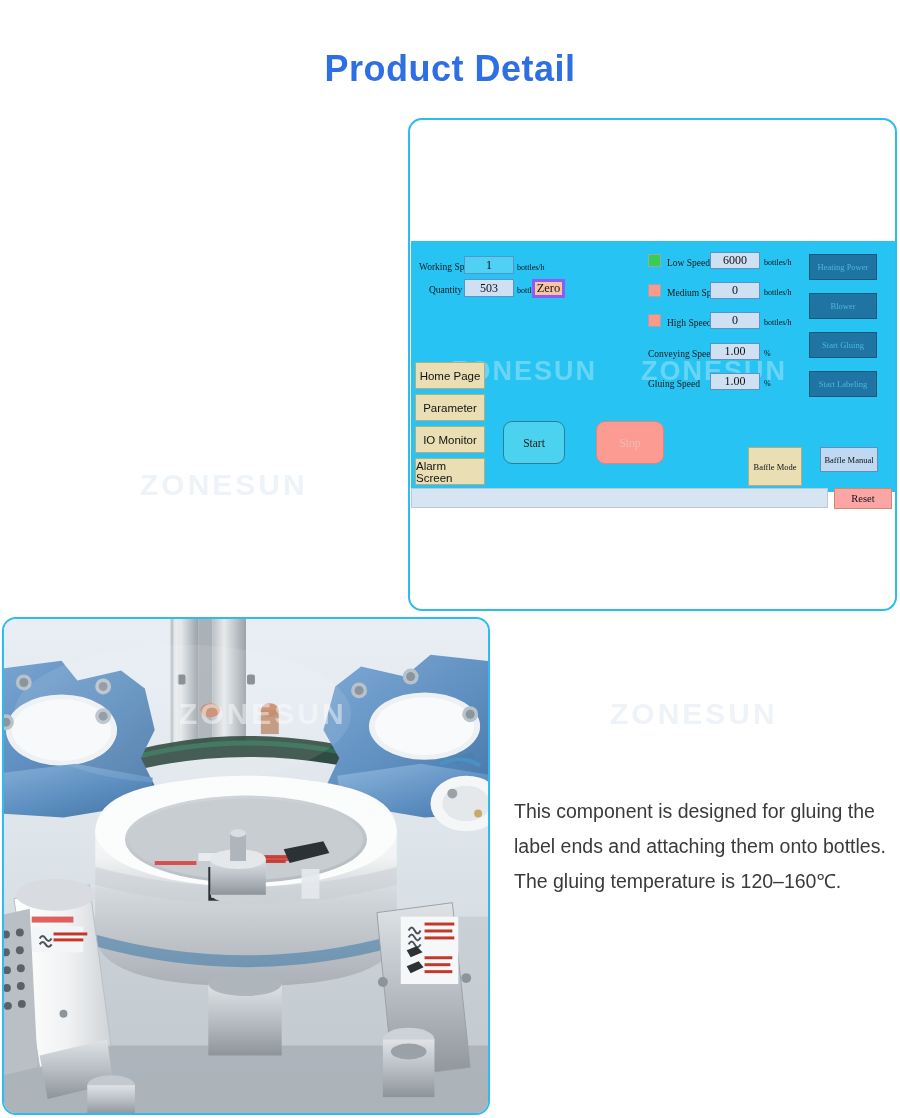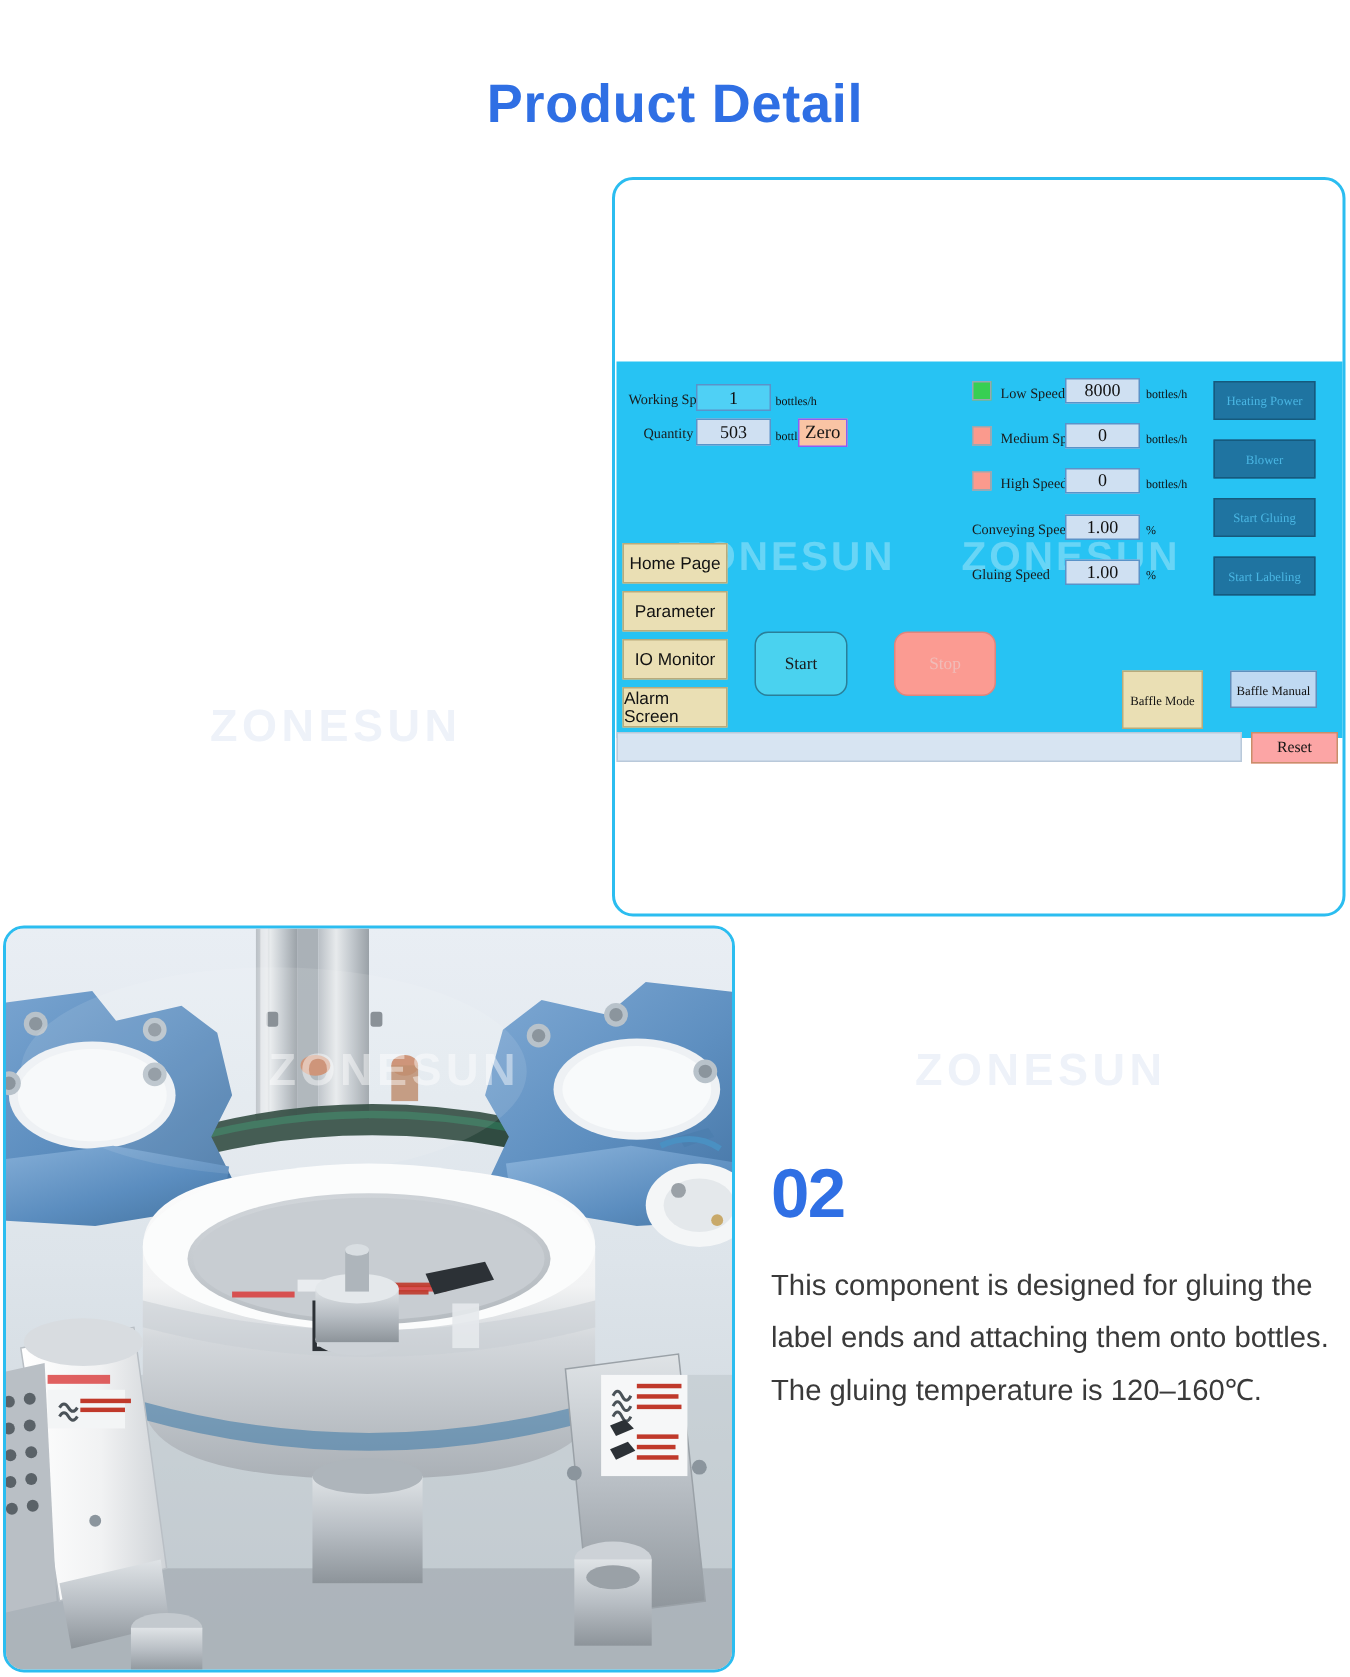--- a/index.html
+++ b/index.html
@@ -61,21 +61,21 @@
   .lbl { position: absolute; font-family: "Liberation Serif", serif; font-size: 9.5px; color: #1a1a1a; white-space: nowrap; }
   .numbox {
     position: absolute; background: #cfe0f2; border: 1px solid #5a93c9;
     font-family: "Liberation Serif", serif; font-size: 12px; color: #111;
     display: flex; align-items: center; justify-content: center;
   }
   .numbox.cyanfill { background: #4fd0f5; }
   .unit { position: absolute; font-family: "Liberation Serif", serif; font-size: 8px; color: #101010; white-space: nowrap; }
 
   .zero-btn {
-    position: absolute; background: #f9c4a4; border: 1px solid #8b5cf6;
+    position: absolute; background: #f9c4a4; border: 3px solid #8b5cf6;
     font-family: "Liberation Serif", serif; font-size: 12.5px; color: #151515;
     display: flex; align-items: center; justify-content: center;
   }
 
   
   .ind { position: absolute; width: 13px; height: 13px; border: 1px solid #9aa7b0; }
   .ind.green { background: #37cf52; }
   .ind.pink  { background: #fa9a8d; }
 
   
@@ -151,21 +151,20 @@
 </style>
 </head>
 <body>
 
 <div class="page">
 
   <div class="page-title">Product Detail</div>
 
 
   <div id="feature-02">
-    <div class="feature-num">02</div>
     <div class="feature-body">This component is designed for gluing the label ends and attaching them onto bottles. The gluing temperature is 120–160℃.</div>
   </div>
 
   <div class="wm-white" style="left:140px; top:468px;">ZONESUN</div>
 
   <div class="plc-frame">
     <div class="plc-screen">
       <div class="wm-panel" style="left:40px; top:115px;">ZONESUN</div>
       <div class="wm-panel" style="left:230px; top:115px;">ZONESUN</div>
     </div>
@@ -175,21 +174,21 @@
   <div class="numbox cyanfill" style="left:464px; top:256px; width:50px; height:18px;">1</div>
   <div class="unit" style="left:517px; top:263px;">bottles/h</div>
 
   <div class="lbl" style="left:419px; top:285px;padding-left:10px;">Quantity</div>
   <div class="numbox" style="left:464px; top:279px; width:50px; height:18px;">503</div>
   <div class="unit" style="left:517px; top:286px;">bottles</div>
   <div class="zero-btn" style="left:532px; top:279px; width:33px; height:19px;">Zero</div>
 
   <div class="ind green" style="left:648px; top:254px;"></div>
   <div class="lbl" style="left:667px; top:258px;">Low Speed</div>
-  <div class="numbox" style="left:710px; top:252px; width:50px; height:17px;">8000</div>
+  <div class="numbox" style="left:710px; top:252px; width:50px; height:17px;">6000</div>
   <div class="unit" style="left:764px; top:258px;">bottles/h</div>
 
   <div class="ind pink" style="left:648px; top:284px;"></div>
   <div class="lbl" style="left:667px; top:288px;">Medium Speed</div>
   <div class="numbox" style="left:710px; top:282px; width:50px; height:17px;">0</div>
   <div class="unit" style="left:764px; top:288px;">bottles/h</div>
 
   <div class="ind pink" style="left:648px; top:314px;"></div>
   <div class="lbl" style="left:667px; top:318px;">High Speed</div>
   <div class="numbox" style="left:710px; top:312px; width:50px; height:17px;">0</div>

